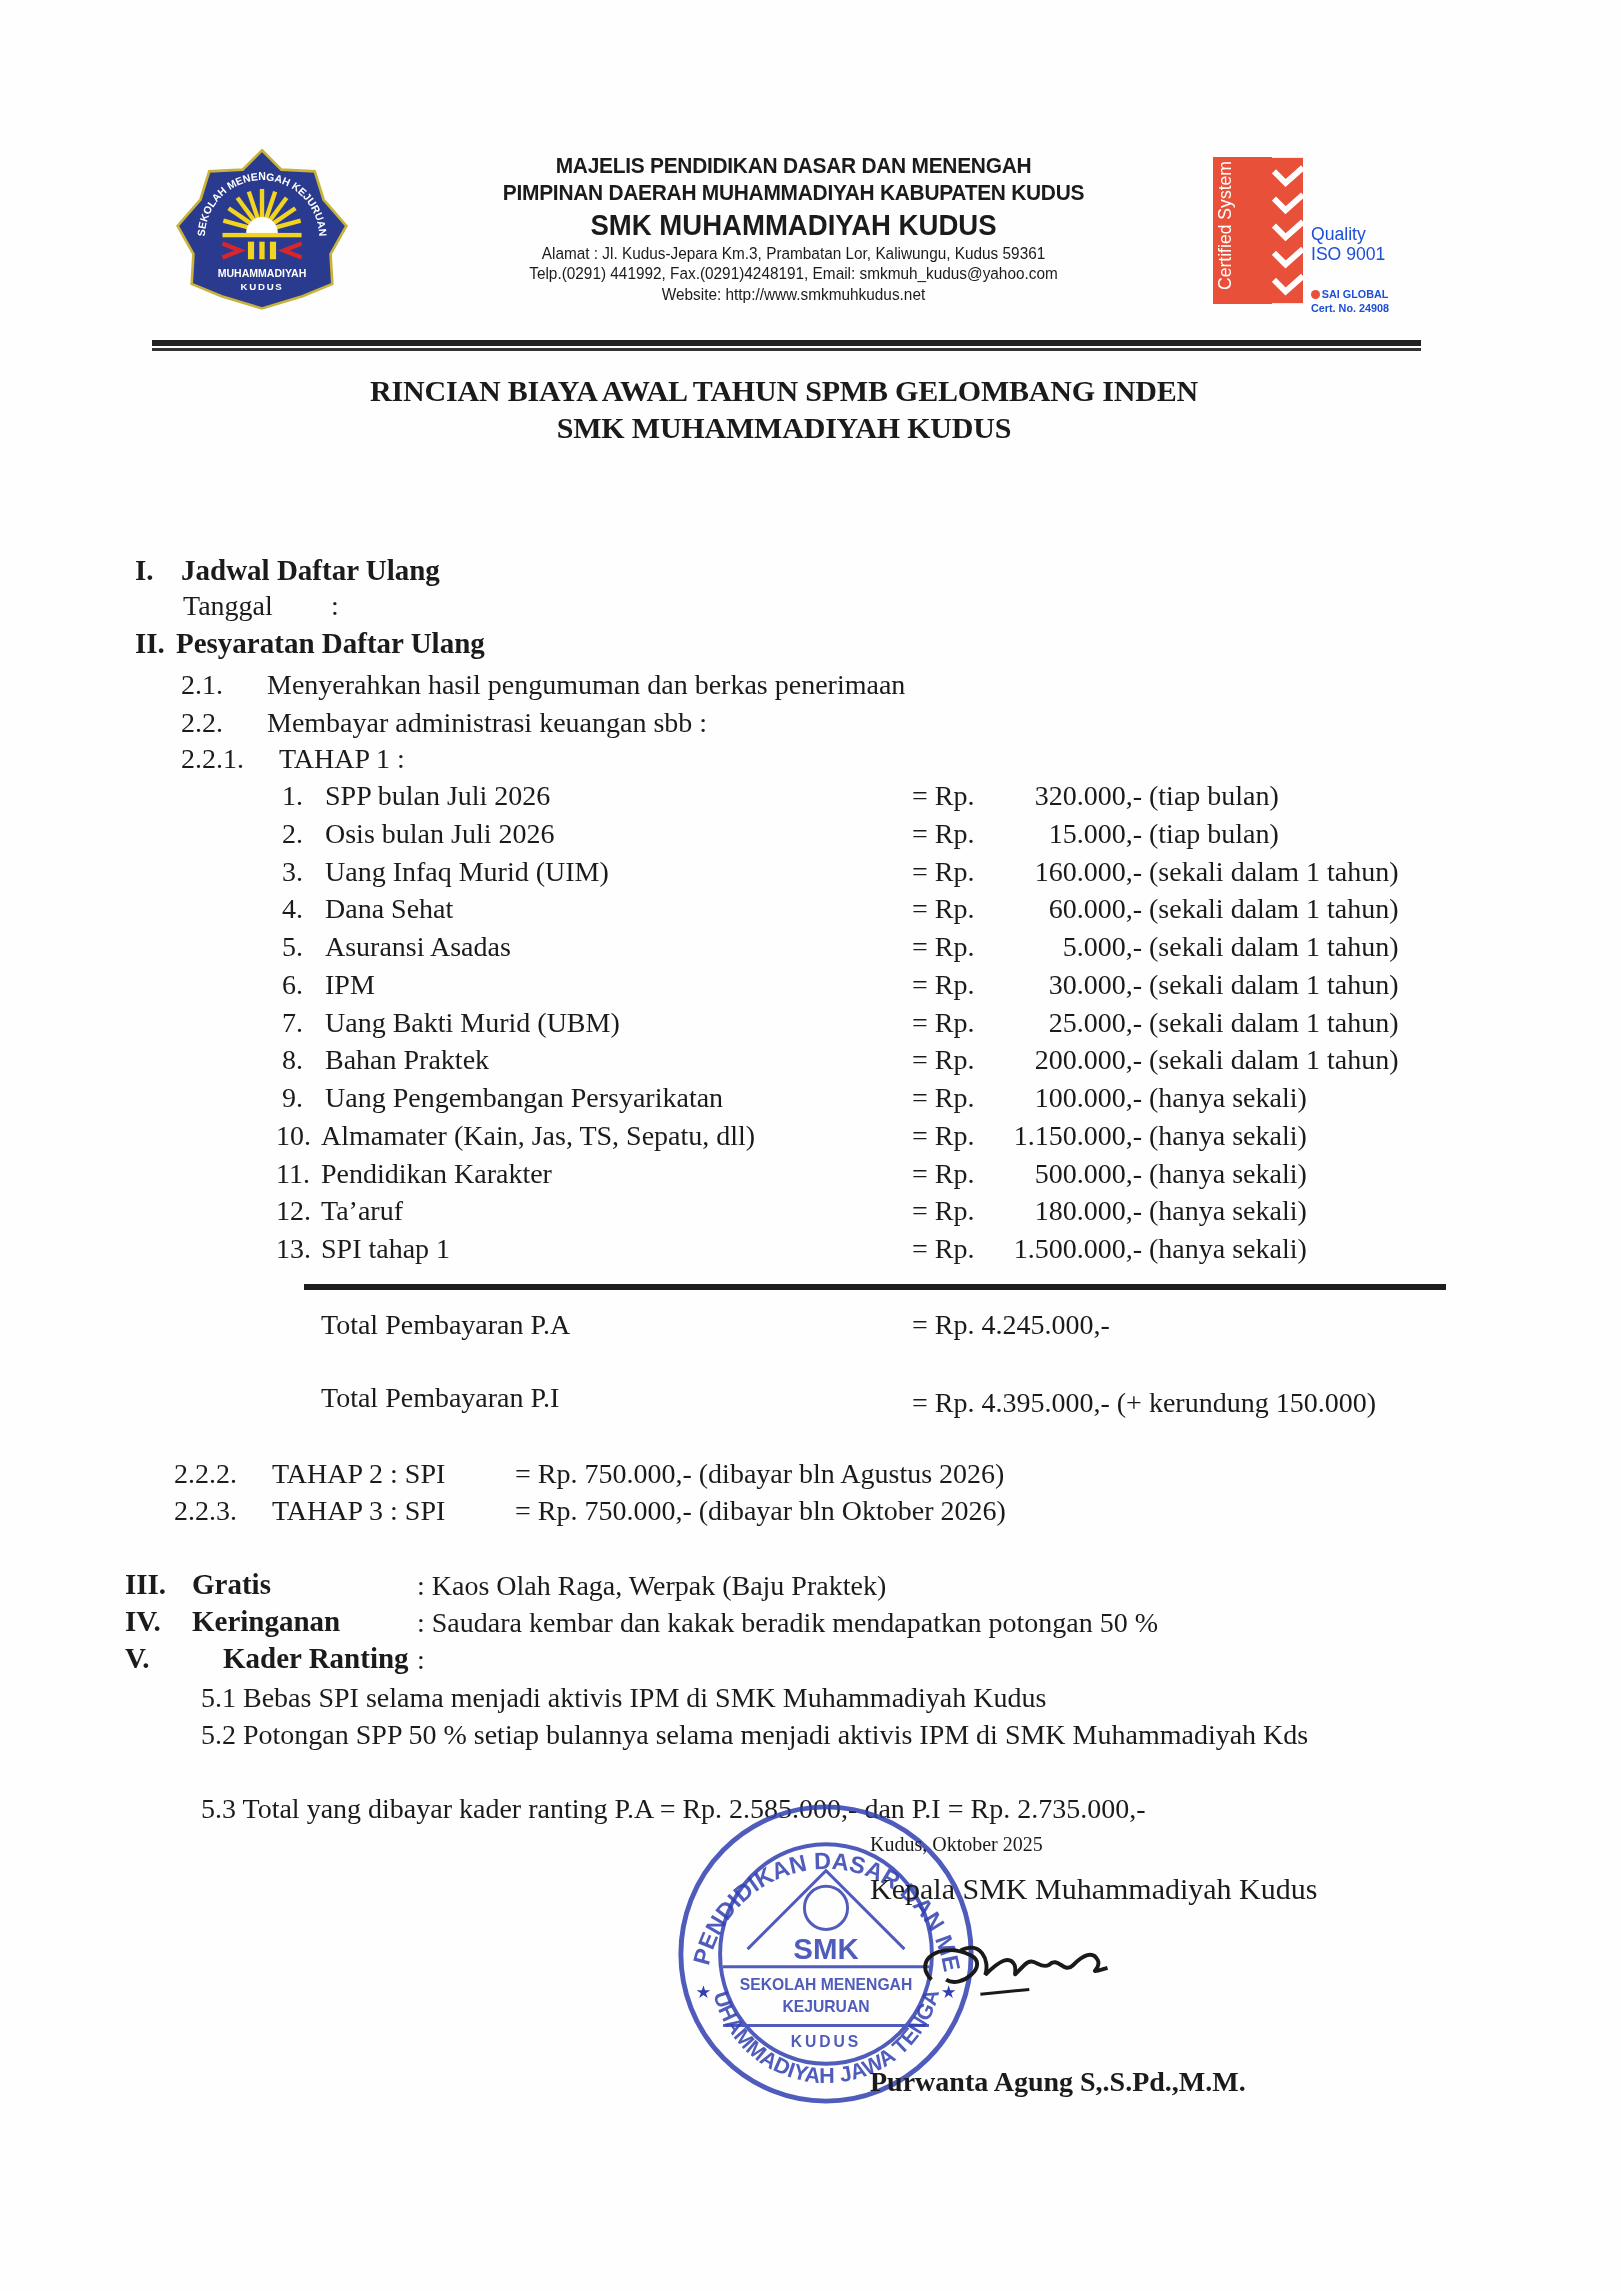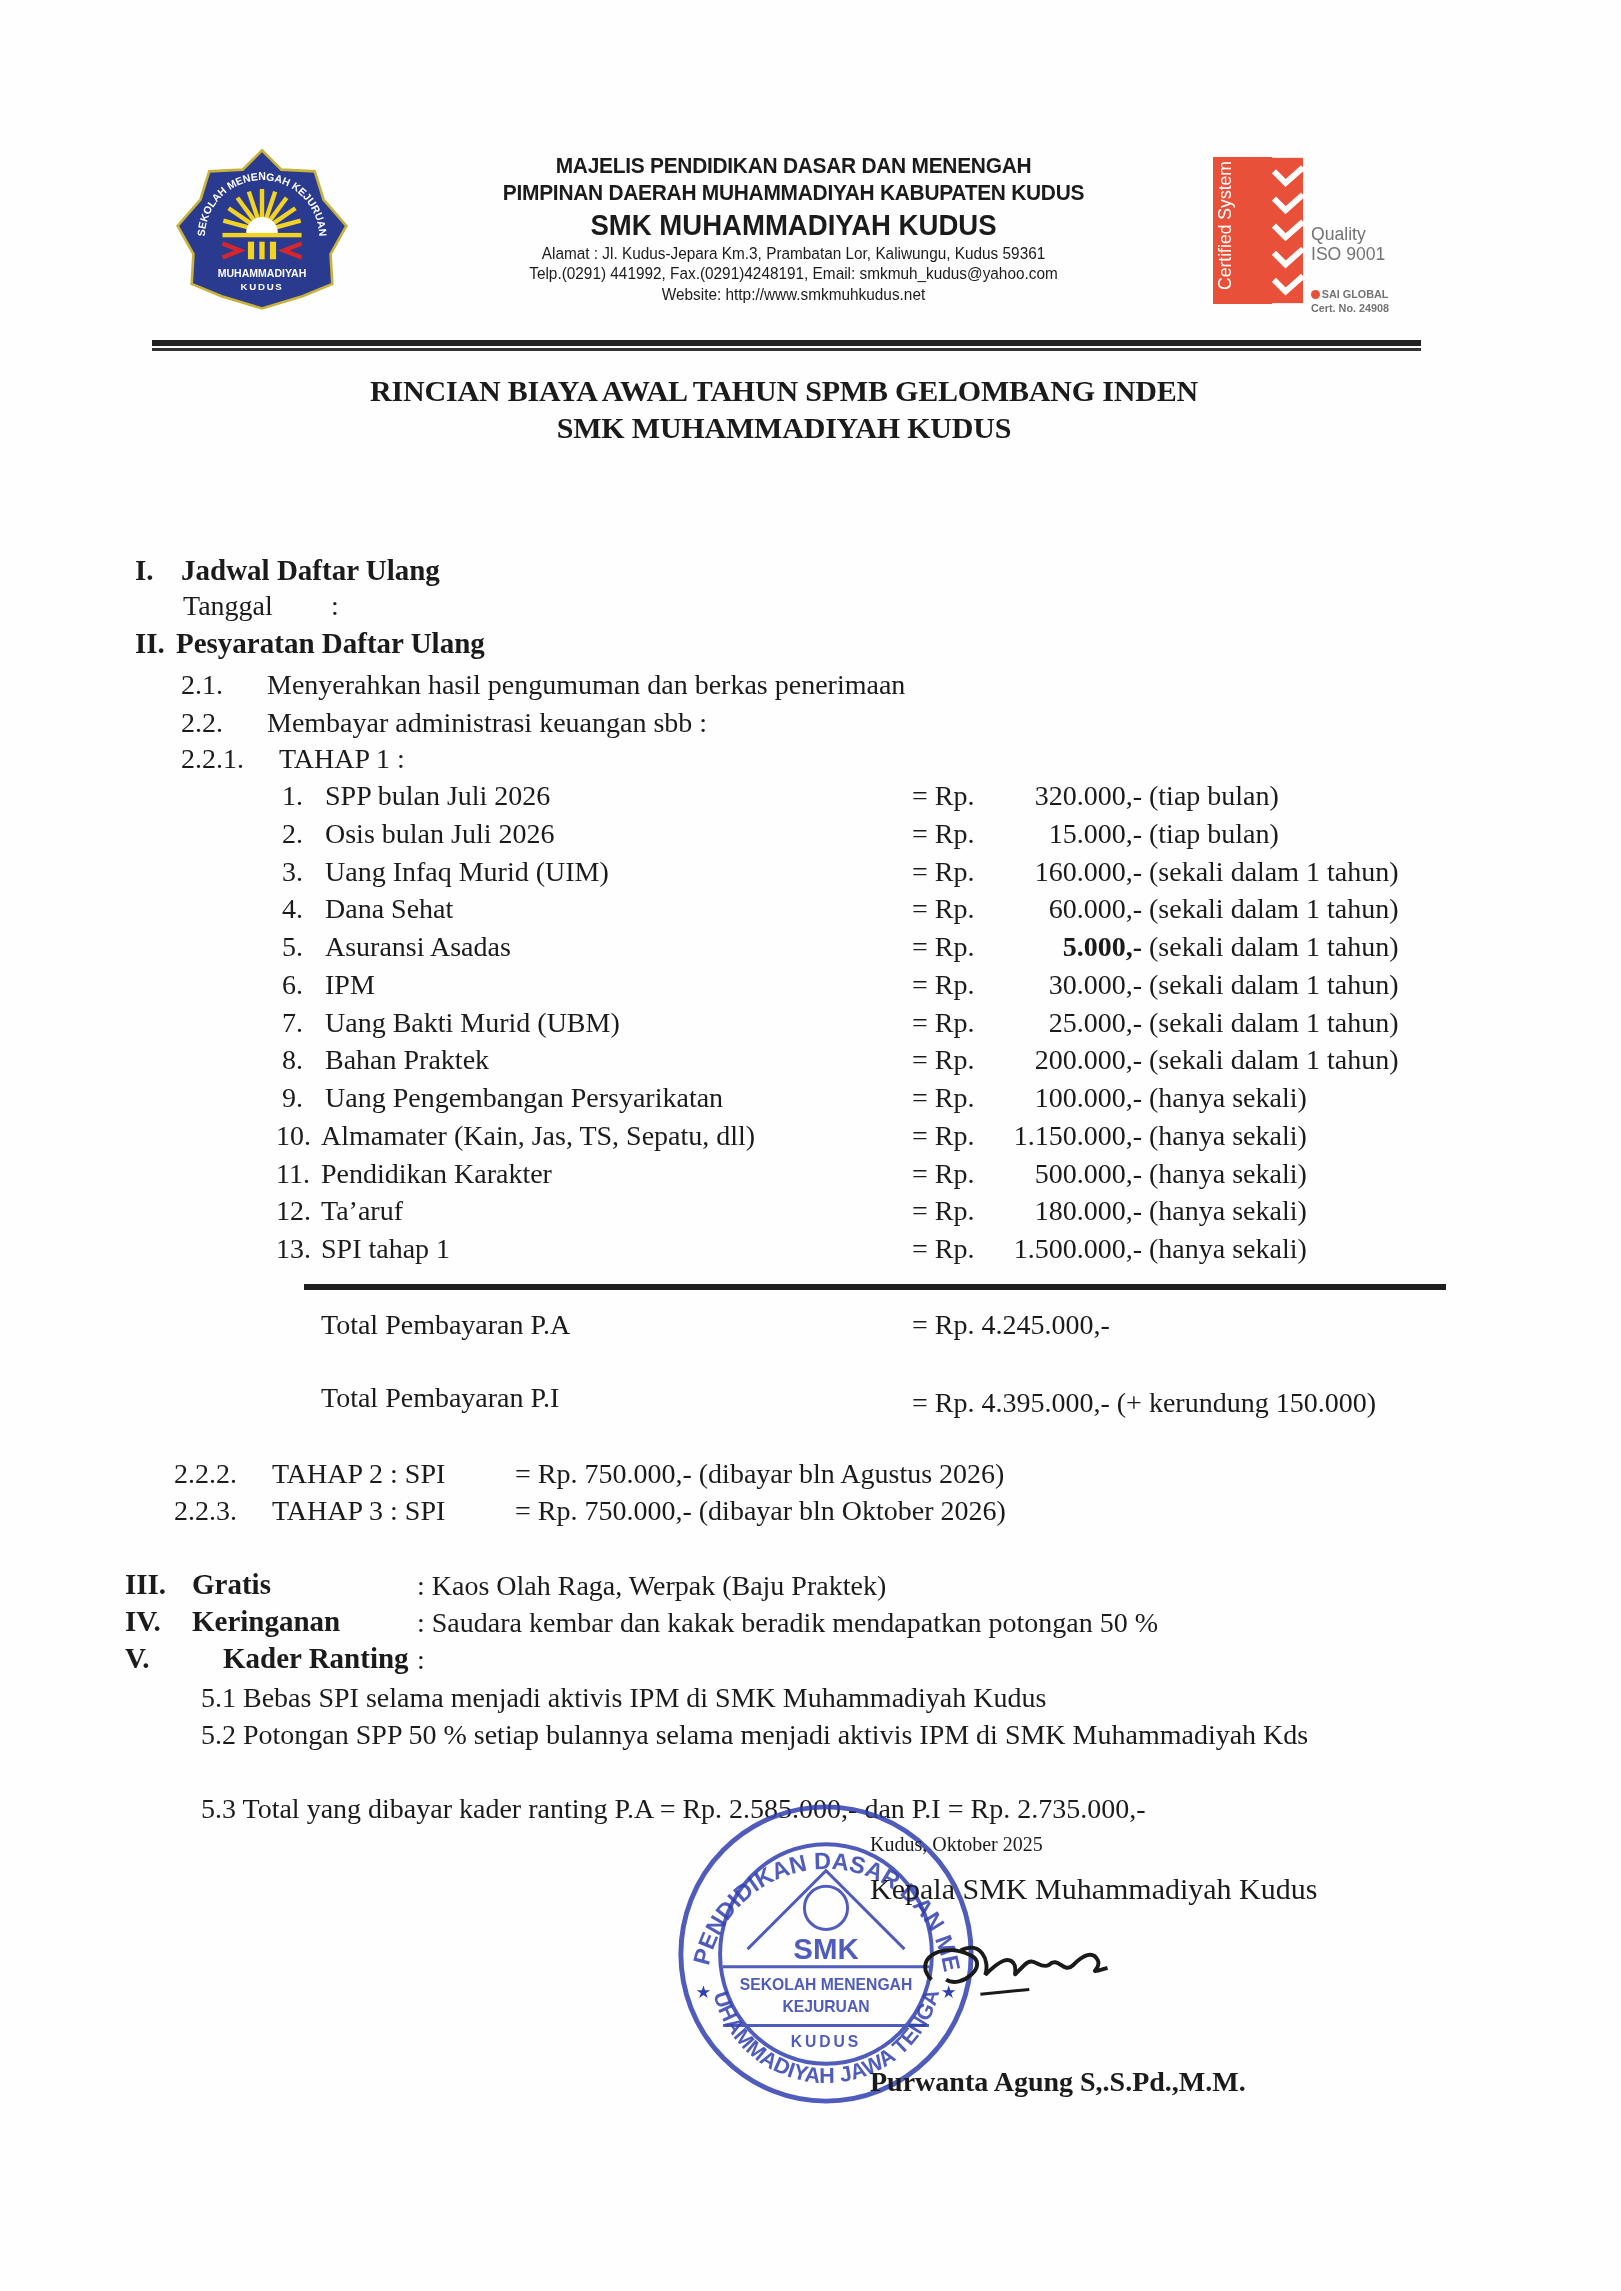--- a/index.html
+++ b/index.html
@@ -10,21 +10,21 @@
   
   .logo { position: absolute; left: 174px; top: 145px; width: 176px; height: 167px; }
   .kop { position: absolute; left: 372px; top: 152px; width: 843px; text-align: center; font-family: "Liberation Sans", sans-serif; }
   .kop .l1 { font-size: 22.5px; font-weight: bold; letter-spacing: -0.3px; line-height: 27.4px; transform: scaleX(0.93); }
   .kop .l2 { font-size: 22.5px; font-weight: bold; letter-spacing: -0.3px; line-height: 27.4px; transform: scaleX(0.93); }
   .kop .l3 { font-size: 29px; font-weight: bold; line-height: 37px; transform: scaleX(0.95); }
   .kop .addr { font-size: 16.7px; line-height: 20.6px; transform: scaleX(0.92); }
   .cert { position: absolute; left: 1213px; top: 157px; width: 59px; height: 147px; background: #e8503a; }
   .cert-text { position: absolute; left: 1215px; top: 294px; transform-origin: left top; transform: rotate(-90deg); color: #fff; font-family: "Liberation Sans", sans-serif; font-size: 17.6px; width: 137px; text-align: center; }
   .cert-checks { position: absolute; left: 1272px; top: 157px; width: 31px; height: 147px; }
-  .quality { position: absolute; left: 1311px; top: 225px; font-family: "Liberation Sans", sans-serif; color: #737373; }
+  .quality { position: absolute; left: 1311px; top: 225px; font-family: "Liberation Sans", sans-serif; color: #1d4ed8; }
   .quality .q { font-size: 17.6px; line-height: 19.6px; }
   .quality .sai { font-size: 10.8px; font-weight: bold; line-height: 13.7px; margin-top: 24px; }
   .quality .sai .dot { display: inline-block; width: 8.8px; height: 8.8px; border-radius: 50%; background: #e8503a; margin-right: 2px; vertical-align: -1px; }
   .quality .cno { font-size: 10.8px; font-weight: bold; line-height: 13.7px; }
   .rule-top { position: absolute; left: 152px; width: 1269px; top: 340px; height: 5.9px; background: #222; }
   .rule-bot { position: absolute; left: 152px; width: 1269px; top: 348px; height: 2.9px; background: #333; }
 
   
   .title { position: absolute; left: 294px; width: 980px; top: 372px; text-align: center; font-weight: bold; font-size: 30px; line-height: 37px; letter-spacing: -0.2px; }
 
@@ -144,21 +144,21 @@
       <div class="abs t" style="left: 282px; top: 893px;">4.</div>
       <div class="abs t" style="left: 325px; top: 893px;">Dana Sehat</div>
       <div class="abs t" style="left: 912px; top: 893px;">= Rp.</div>
       <div class="abs t" style="left: 980px; top: 893px; width: 162px; text-align: right;">60.000,-</div>
       <div class="abs t" style="left: 1149px; top: 893px;">(sekali dalam 1 tahun)</div>
     </div>
     <div>
       <div class="abs t" style="left: 282px; top: 931px;">5.</div>
       <div class="abs t" style="left: 325px; top: 931px;">Asuransi Asadas</div>
       <div class="abs t" style="left: 912px; top: 931px;">= Rp.</div>
-      <div class="abs t" style="left: 980px; top: 931px; width: 162px; text-align: right; font-weight: bold;">5.000,-</div>
+      <div class="abs t" style="left: 980px; top: 931px; width: 162px; text-align: right;">5.000,-</div>
       <div class="abs t" style="left: 1149px; top: 931px;">(sekali dalam 1 tahun)</div>
     </div>
     <div>
       <div class="abs t" style="left: 282px; top: 969px;">6.</div>
       <div class="abs t" style="left: 325px; top: 969px;">IPM</div>
       <div class="abs t" style="left: 912px; top: 969px;">= Rp.</div>
       <div class="abs t" style="left: 980px; top: 969px; width: 162px; text-align: right;">30.000,-</div>
       <div class="abs t" style="left: 1149px; top: 969px;">(sekali dalam 1 tahun)</div>
     </div>
     <div>

